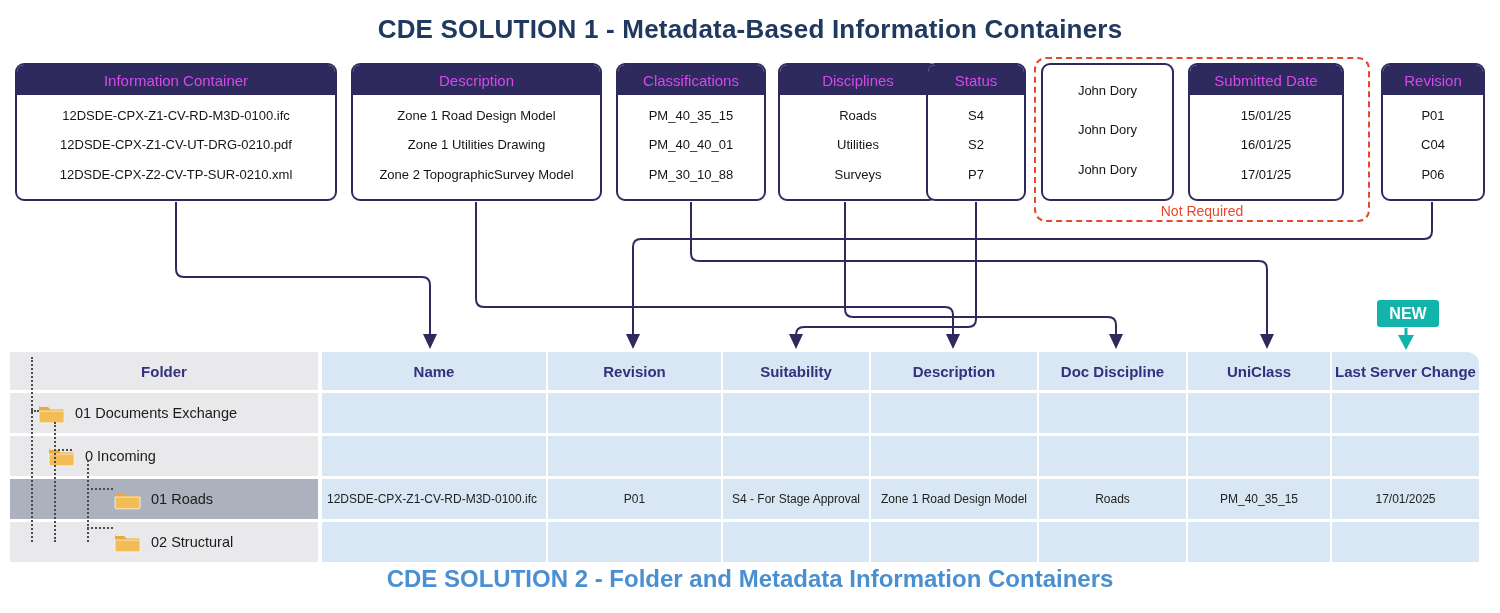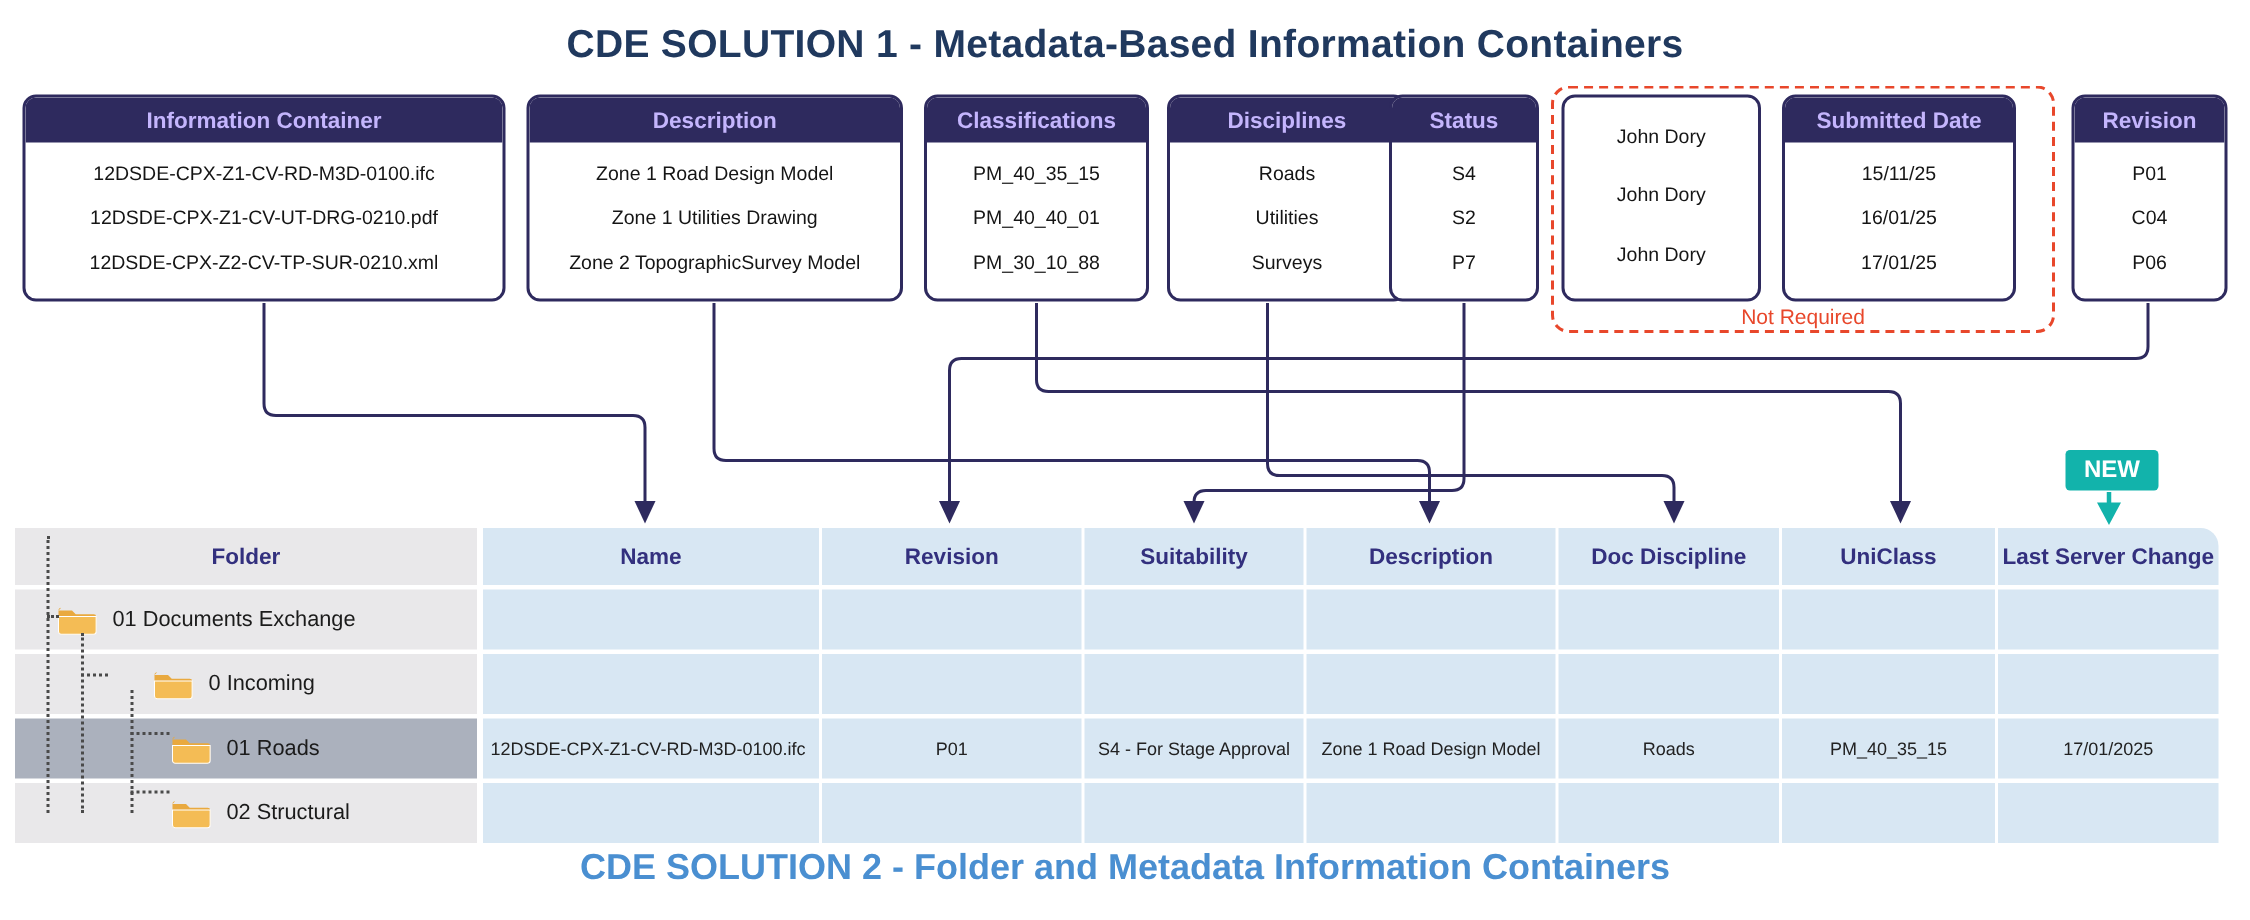--- a/index.html
+++ b/index.html
@@ -16,21 +16,21 @@
     position:absolute; top:565px; left:0; width:100%; text-align:center;
     font-size:24px; font-weight:700; color:#4a8fd1;
   }
   
   .mbox {
     position:absolute; top:63px; height:138px; background:#fff;
     border:2px solid #2e2a5e; border-radius:9px; overflow:hidden;
     display:flex; flex-direction:column;
   }
   .mbox .hdr {
-    height:30px; background:#2e2a5e; color:#c4b5fd; font-weight:700; font-size:15px;
+    height:30px; background:#2e2a5e; color:#d946ef; font-weight:400; font-size:15px;
     display:flex; align-items:center; justify-content:center; flex:none;
   }
   .mbox .bdy { flex:1; display:flex; flex-direction:column; justify-content:space-around; padding:6px 2px 10px; }
   .mrow { text-align:center; font-size:13px; color:#151515; white-space:nowrap; }
   .b0 { left:15px;   width:322px; }
   .b1 { left:351px;  width:251px; }
   .b2 { left:616px;  width:150px; }
   .b3 { left:778px;  width:160px; }
   .b4 { left:926px;  width:100px; }
   .b5 { left:1041px; width:133px; }
@@ -57,21 +57,21 @@
   .trow.head { height:38px; }
   .tc { flex:none; background:#d8e7f3; margin-right:2px; display:flex; align-items:center; justify-content:center; }
   .tc.folder { width:308px; background:#e9e8ea; margin-right:4px; }
   .tc.sel { background:#abb1bd; }
   .cw1{width:224px}.cw2{width:173px}.cw3{width:146px}.cw4{width:166px}.cw5{width:147px}.cw6{width:142px}.cw7{width:147px;margin-right:0}
   .head .tc { font-size:15px; font-weight:700; color:#33307e; }
   .head .cw7 { border-radius:0 12px 0 0; }
   .td { font-size:12px; color:#222; white-space:nowrap; }
   .td.left { justify-content:flex-start; padding-left:5px; }
   .fitem { display:flex; align-items:center; width:100%; height:100%; gap:10px; }
-  .pl0 { padding-left:28px; } .pl1 { padding-left:92px; } .pl2 { padding-left:104px; }
+  .pl0 { padding-left:28px; } .pl1 { padding-left:38px; } .pl2 { padding-left:104px; }
   .flabel { font-size:14.5px; color:#1b1b1b; white-space:nowrap; }
   .ficon { width:27px; height:21px; flex:none; }
   .dots-v { position:absolute; border-left:2px dotted #4a4a4a; width:0; }
   .dots-h { position:absolute; border-top:2px dotted #4a4a4a; height:0; }
 </style>
 </head>
 <body>
 
 <div class="stage">
 
@@ -122,21 +122,21 @@
   <div class="mbox b5">
     <div class="bdy">
       <div class="mrow">John Dory</div>
       <div class="mrow">John Dory</div>
       <div class="mrow">John Dory</div>
     </div>
   </div>
   <div class="mbox b6">
     <div class="hdr">Submitted Date</div>
     <div class="bdy">
-      <div class="mrow">15/11/25</div>
+      <div class="mrow">15/01/25</div>
       <div class="mrow">16/01/25</div>
       <div class="mrow">17/01/25</div>
     </div>
   </div>
   <div class="mbox b7">
     <div class="hdr">Revision</div>
     <div class="bdy">
       <div class="mrow">P01</div>
       <div class="mrow">C04</div>
       <div class="mrow">P06</div>

